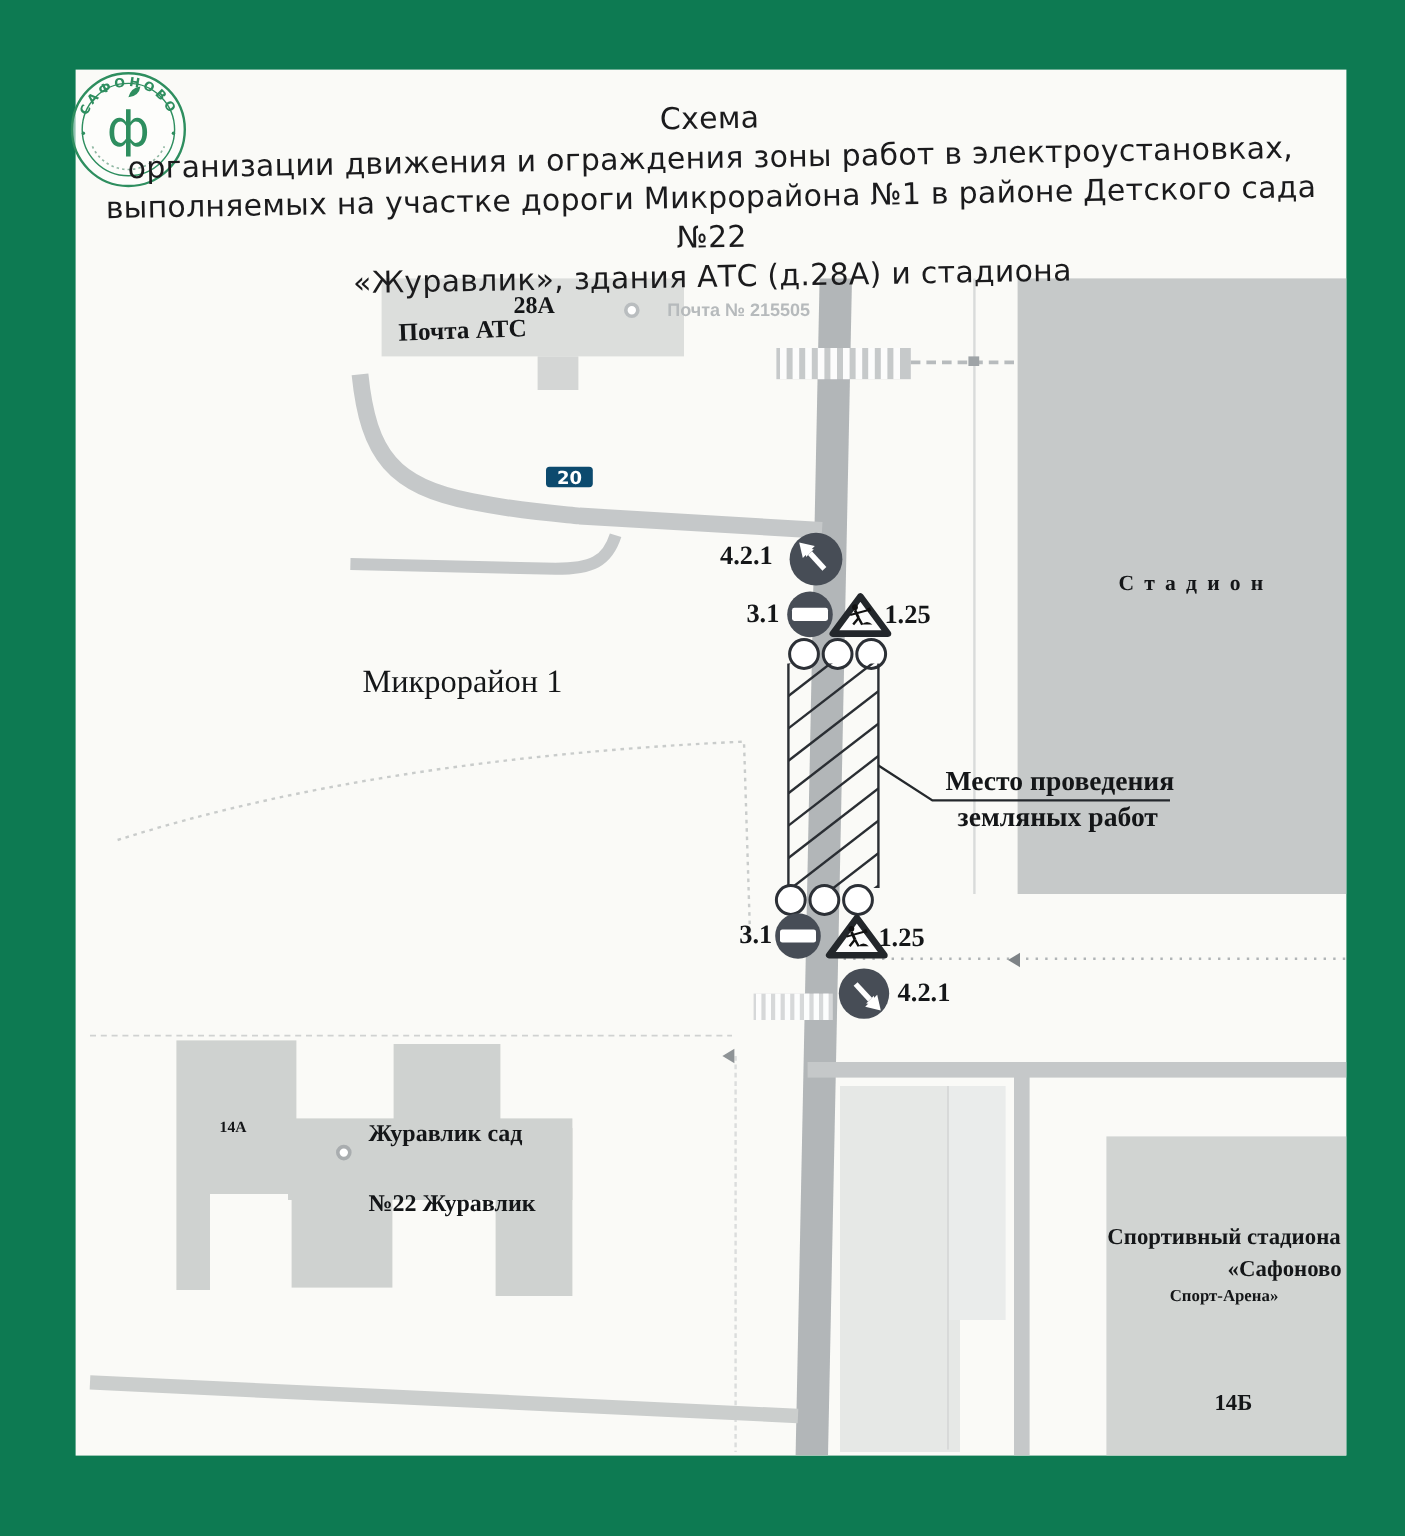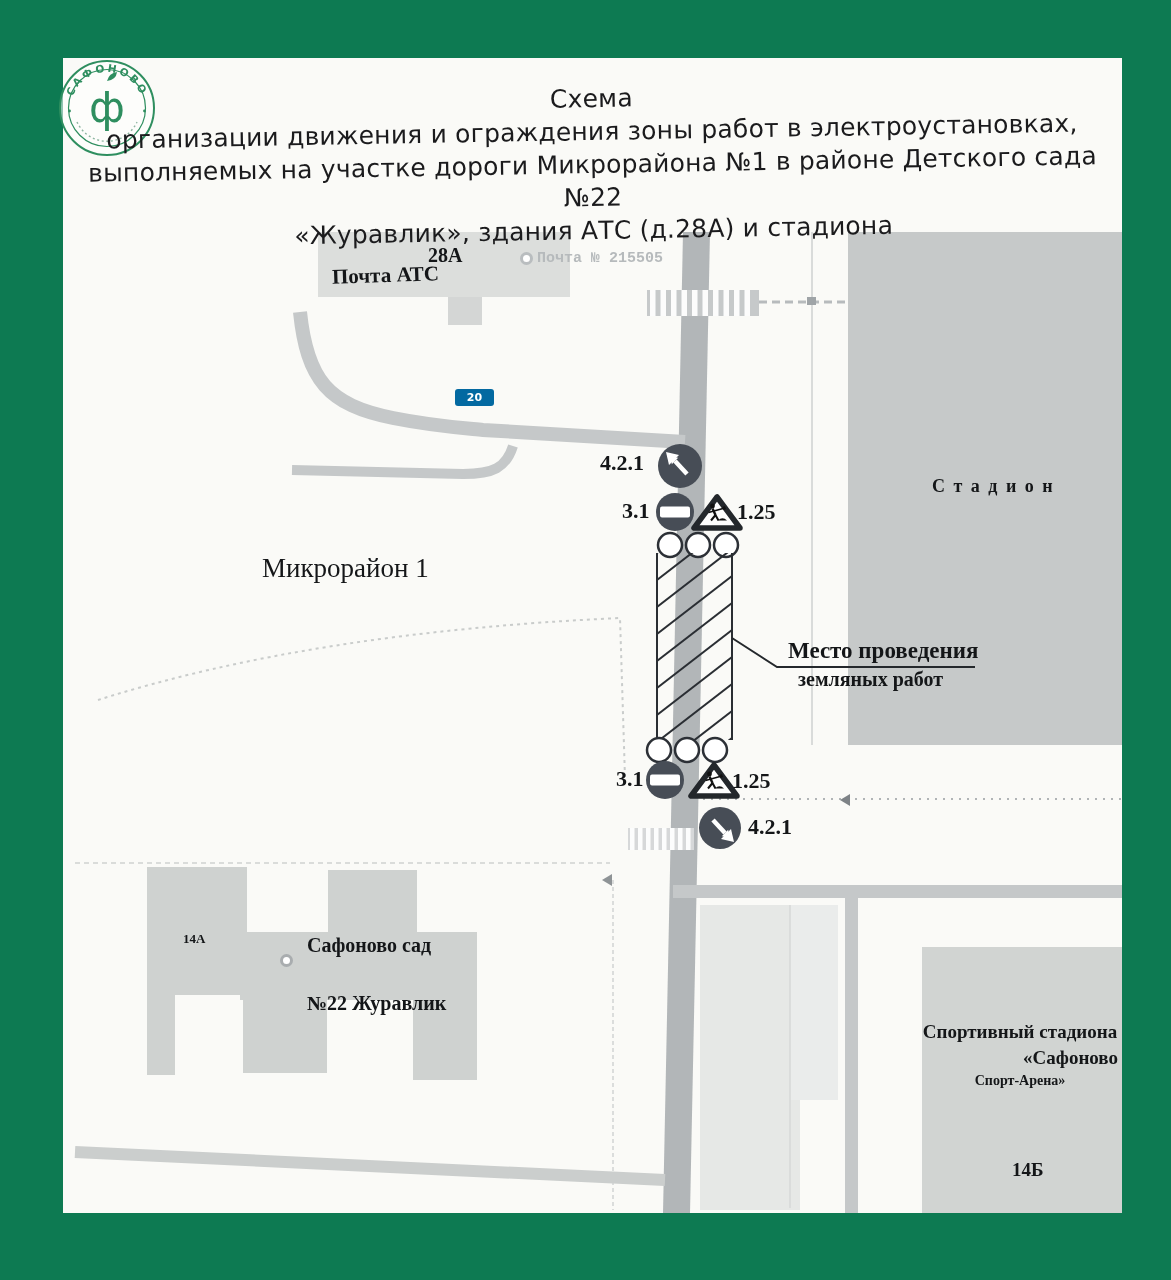--- a/index.html
+++ b/index.html
@@ -22,27 +22,27 @@
   .title .t1{font-size:25px;}
   
   .stamp{position:absolute;left:57px;top:58px;z-index:2;}
   
   .map{position:absolute;left:63px;top:230px;z-index:1;}
   
   .lbl{
     position:absolute;z-index:4;white-space:nowrap;color:#141618;
     font-family:"Liberation Serif",serif;font-weight:bold;
   }
-  .serifreg{font-weight:normal;}
+  .serifreg{font-weight:normal;margin-left:40px;}
   .graylbl{
     color:#b6babc;font-family:"Liberation Sans",sans-serif;font-weight:bold;
   }
   .badge20{
-    position:absolute;z-index:4;width:39px;height:17px;background:#0369a1;
-    border-radius:3px;color:#fff;font-size:11px;font-weight:bold;
+    position:absolute;z-index:4;width:39px;height:17px;background:#0c4a6e;
+    border-radius:3px;color:#fff;font-size:15px;font-weight:bold;
     display:flex;align-items:center;justify-content:center;
     font-family:"DejaVu Sans",sans-serif;
   }
   .post-ico,.kg-ico{
     position:absolute;z-index:4;width:13px;height:13px;border-radius:50%;
     border:3px solid #b9bdbf;background:#fff;box-sizing:border-box;
   }
   .kg-ico{border-color:#a9adaf;}
 </style>
 </head>
@@ -214,32 +214,32 @@
     <line x1="650" y1="590" x2="662" y2="603" stroke="#fff" stroke-width="4.5"></line>
     <polygon points="666.2,607.2 665.2,599.8 658.8,606.2" fill="#fff"></polygon>
     <polygon points="671,612 668,599 658,609" fill="#fff"></polygon>
   </g>
 </svg>
 
 <div>
   <span class="lbl" style="left:428px;top:244px;font-size:20px;">28А</span>
   <span class="lbl" style="left:332px;top:263px;font-size:21px;transform:rotate(-2deg);">Почта АТС</span>
   <span class="post-ico" style="left:520px;top:252px;"></span>
-  <span class="lbl graylbl" style="left:537px;top:250px;font-size:15px;font-family:Liberation Mono, monospace;">Почта № 215505</span>
+  <span class="lbl graylbl" style="left:556px;top:250px;font-size:15px;">Почта № 215505</span>
 
   <span class="lbl" style="left:932px;top:476px;font-size:18px;letter-spacing:2px;">С т а д и о н</span>
 
   <span class="lbl serifreg" style="left:262px;top:553px;font-size:27px;">Микрорайон 1</span>
 
   <span class="lbl" style="left:788px;top:638px;font-size:23px;">Место проведения</span>
-  <span class="lbl" style="left:798px;top:668px;font-size:20px;">земляных работ</span>
+  <span class="lbl" style="left:798px;top:668px;font-size:23px;">земляных работ</span>
 
   <span class="lbl" style="left:183px;top:931px;font-size:13px;">14А</span>
   <span class="kg-ico" style="left:280px;top:954px;"></span>
-  <span class="lbl" style="left:307px;top:934px;font-size:20px;">Сафоново сад</span>
+  <span class="lbl" style="left:307px;top:934px;font-size:20px;">Журавлик сад</span>
   <span class="lbl" style="left:307px;top:992px;font-size:20px;">№22 Журавлик</span>
 
   <span class="lbl" style="left:922px;top:1021px;width:196px;text-align:center;font-size:19px;">Спортивный стадиона</span>
   <span class="lbl" style="left:922px;top:1047px;width:196px;text-align:right;font-size:19px;">«Сафоново</span>
   <span class="lbl" style="left:922px;top:1073px;width:196px;text-align:center;font-size:14px;">Спорт-Арена»</span>
   <span class="lbl" style="left:1012px;top:1159px;font-size:19px;">14Б</span>
 
   <span class="badge20" style="left:455px;top:389px;">20</span>
 
   <span class="lbl" style="left:600px;top:450px;font-size:22px;">4.2.1</span>

